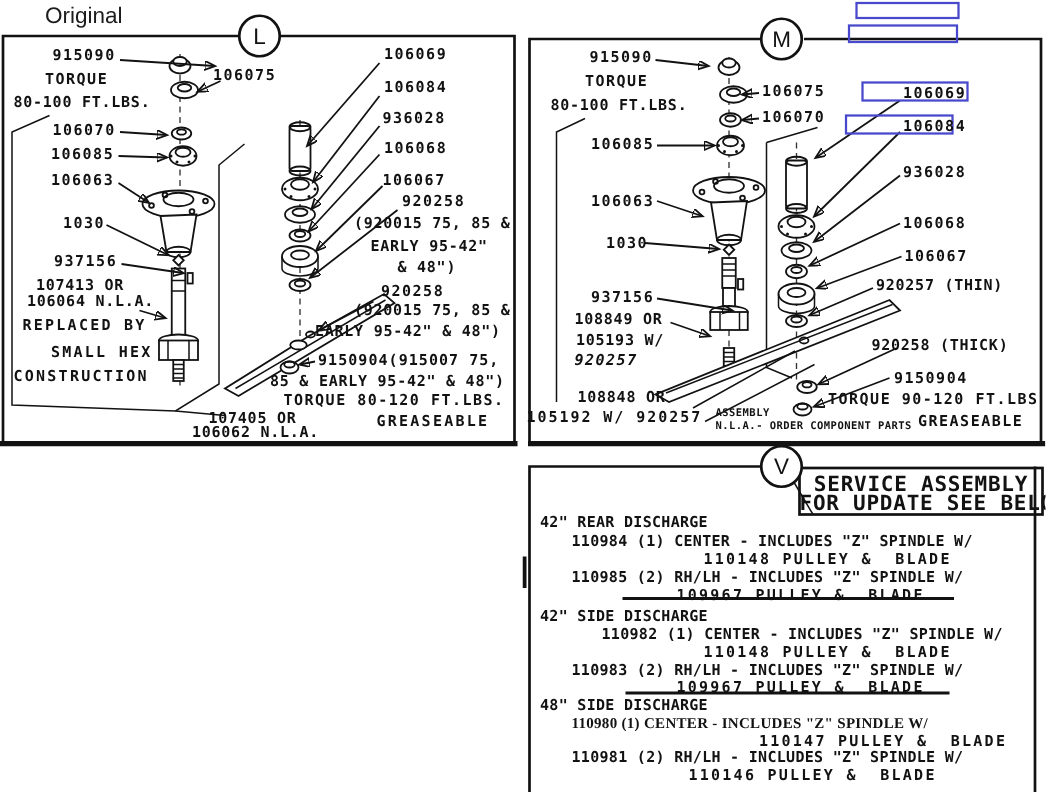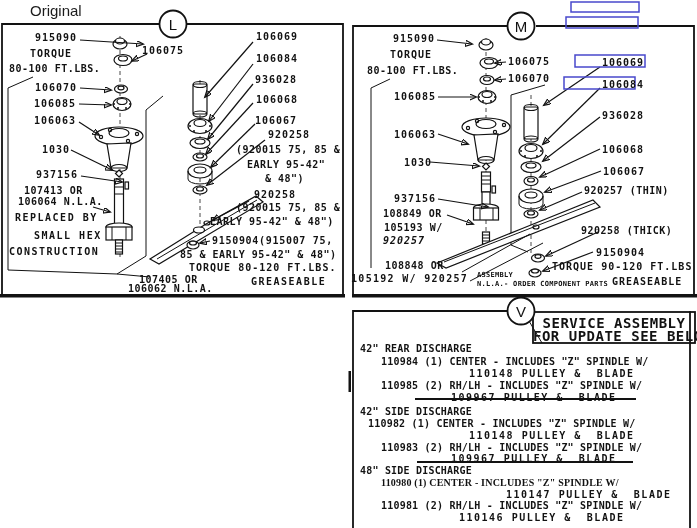--- a/index.html
+++ b/index.html
@@ -322,21 +322,21 @@
   </div>
 
 <div>
 
 <div class="plabel" style="left: 360px; top: 344px; letter-spacing: 0.2px;">42" REAR DISCHARGE</div>
     <div class="plabel" style="left: 381px; top: 357px; letter-spacing: 0.2px;">110984 (1) CENTER - INCLUDES "Z" SPINDLE W/</div>
     <div class="plabel" style="left: 469px; top: 369px; letter-spacing: 1.5px;">110148 PULLEY &amp;  BLADE</div>
     <div class="plabel" style="left: 381px; top: 381px; letter-spacing: 0.2px;">110985 (2) RH/LH - INCLUDES "Z" SPINDLE W/</div>
     <div class="plabel" style="left: 451px; top: 393px; letter-spacing: 1.5px;">109967 PULLEY &amp;  BLADE</div>
     <div class="plabel" style="left: 360px; top: 407px; letter-spacing: 0.2px;">42" SIDE DISCHARGE</div>
-    <div class="plabel" style="left: 368px; top: 419px; letter-spacing: 0.2px; text-align: center;">110982 (1) CENTER - INCLUDES "Z" SPINDLE W/</div>
+    <div class="plabel" style="left: 401px; top: 419px; letter-spacing: 0.2px; text-align: center;">110982 (1) CENTER - INCLUDES "Z" SPINDLE W/</div>
     <div class="plabel" style="left: 469px; top: 431px; letter-spacing: 1.5px;">110148 PULLEY &amp;  BLADE</div>
     <div class="plabel" style="left: 381px; top: 443px; letter-spacing: 0.2px;">110983 (2) RH/LH - INCLUDES "Z" SPINDLE W/</div>
     <div class="plabel" style="left: 451px; top: 454px; letter-spacing: 1.5px;">109967 PULLEY &amp;  BLADE</div>
     <div class="plabel" style="left: 360px; top: 466px; letter-spacing: 0.2px;">48" SIDE DISCHARGE</div>
     <div class="plabel" style="left: 381px; top: 478px; letter-spacing: 0.2px; font-family: Liberation Serif, serif;">110980 (1) CENTER - INCLUDES "Z" SPINDLE W/</div>
     <div class="plabel" style="left: 469px; top: 490px; letter-spacing: 1.5px; margin-left: 37px;">110147 PULLEY &amp;  BLADE</div>
     <div class="plabel" style="left: 381px; top: 501px; letter-spacing: 0.2px;">110981 (2) RH/LH - INCLUDES "Z" SPINDLE W/</div>
     <div class="plabel" style="left: 459px; top: 513px; letter-spacing: 1.5px;">110146 PULLEY &amp;  BLADE</div>
   </div>
 

